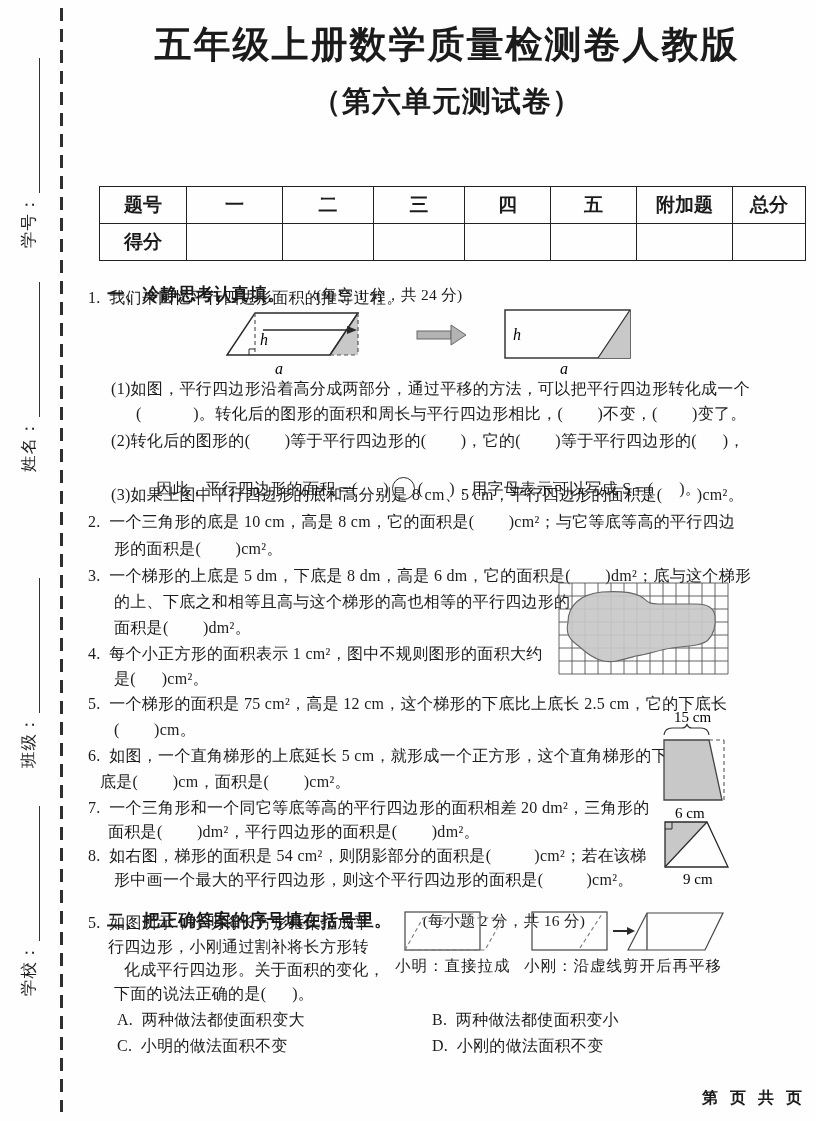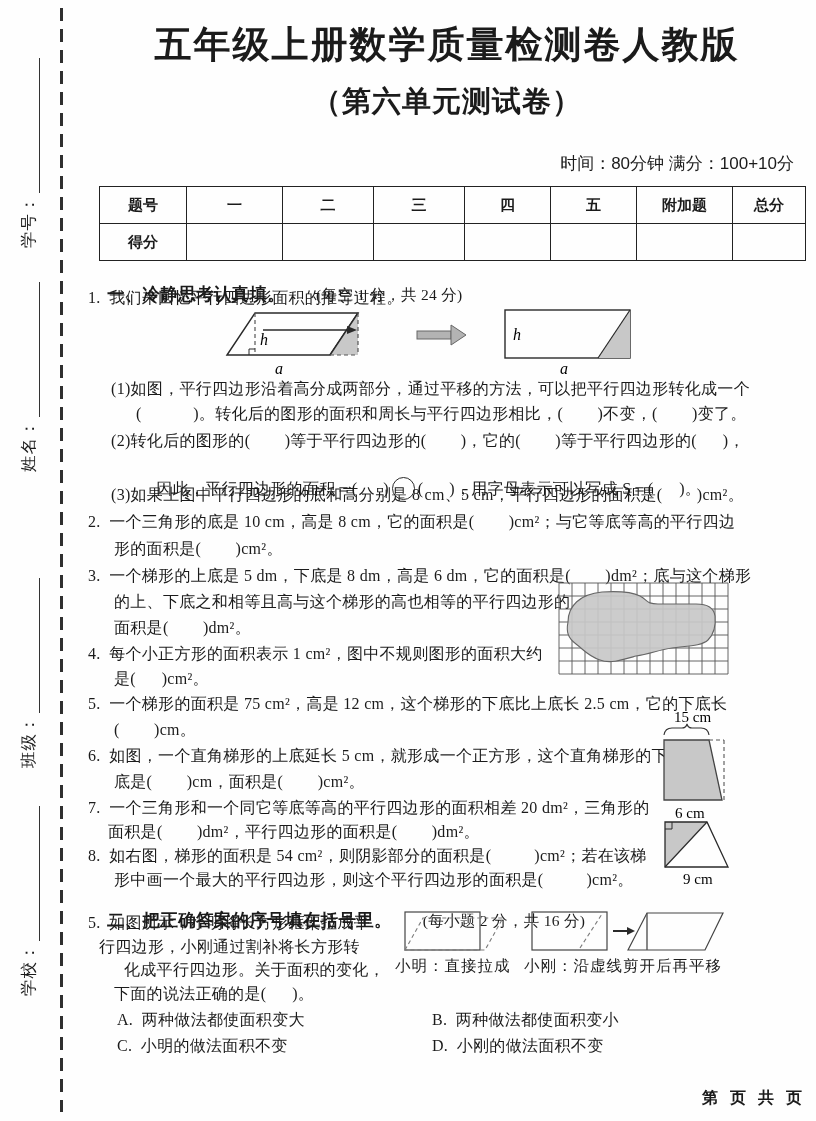--- a/index.html
+++ b/index.html
@@ -22,21 +22,21 @@
     font-family:"Liberation Sans", sans-serif; font-weight:bold; font-size:29px; letter-spacing:1px;
   }
   .exam-info {
     position:absolute; left:88px; top:152px; width:706px; text-align:right;
     font-family:"Liberation Sans", sans-serif; font-size:17px; font-weight:500;
   }
   table.score { position:absolute; left:99px; top:186px; width:707px; border-collapse:collapse;
     font-family:"Liberation Sans", sans-serif; }
   table.score td {
     border:1.8px solid #222; height:36px; text-align:center; vertical-align:middle;
-    font-size:15px; font-weight:bold; padding:0;
+    font-size:19px; font-weight:bold; padding:0;
   }
   .op-circle {
     display:inline-block; width:21px; height:21px; border:1.5px solid #2a2a2a;
     border-radius:50%; vertical-align:-6px; margin:0 3px;
   }
   .side-divider {
     position:absolute; left:60px; top:8px; width:2.5px; height:1104px;
     background:repeating-linear-gradient(180deg,#2f2f2f 0 13px, transparent 13px 21px);
   }
   .side-field {
@@ -74,21 +74,20 @@
     <span class="side-label">班级：</span>
       <span class="side-line"></span>
   </div>
   <div class="side-field" style="top:996px">
     <span class="side-label">学校：</span>
       <span class="side-line"></span>
   </div>
 
   <div class="page-title">五年级上册数学质量检测卷人教版</div>
   <div class="page-subtitle">（第六单元测试卷）</div>
-  <div class="exam-info">时间：80分钟  满分：100+10分</div>
 
   <table class="score">
     <tbody>
         <tr>
       <td style="width:86px">题号</td>
       <td style="width:95px">一</td>
       <td style="width:90px">二</td>
       <td style="width:90px">三</td>
       <td style="width:85px">四</td>
       <td style="width:85px">五</td>
@@ -186,21 +185,21 @@
          C 30,74 26,68 18,62 C 10,56 8,50 10,40 Z" fill="#c8c8c8" fill-opacity="0.92" stroke="#666" stroke-width="1.1"></path>
   </svg>
 
   <div class="line" style="left:88px; top:644px">4.  每个小正方形的面积表示 1 cm²，图中不规则图形的面积大约</div>
   <div class="line" style="left:114px; top:669px">是(      )cm²。</div>
 
   <div class="line" style="left:88px; top:694px">5.  一个梯形的面积是 75 cm²，高是 12 cm，这个梯形的下底比上底长 2.5 cm，它的下底长</div>
   <div class="line" style="left:114px; top:720px">(        )cm。</div>
 
   <div class="line" style="left:88px; top:746px">6.  如图，一个直角梯形的上底延长 5 cm，就形成一个正方形，这个直角梯形的下</div>
-  <div class="line" style="left:114px; top:772px">底是(        )cm，面积是(        )cm²。</div>
+  <div class="line" style="left:100px; top:772px">底是(        )cm，面积是(        )cm²。</div>
 
   <svg class="abs" style="left:650px; top:708px" width="140" height="100" viewBox="0 0 140 100">
     <text class="dim" x="24" y="14">15 cm</text>
     <path d="M 14,27 Q 15,20 22,20 L 32,20 Q 36,20 37,16 Q 38,20 42,20 L 51,20 Q 58,20 59,27" fill="none" stroke="#333" stroke-width="1.1"></path>
     <polygon points="14,32 59,32 72,92 14,92" fill="#c8c8c8" stroke="#444" stroke-width="1.3"></polygon>
     <line x1="59" y1="32" x2="74" y2="32" stroke="#555" stroke-width="1.1" stroke-dasharray="4 3"></line>
     <line x1="74" y1="32" x2="74" y2="92" stroke="#555" stroke-width="1.1" stroke-dasharray="4 3"></line>
   </svg>
 
   <div class="line" style="left:88px; top:798px">7.  一个三角形和一个同它等底等高的平行四边形的面积相差 20 dm²，三角形的</div>
@@ -216,21 +215,21 @@
     <line x1="52" y1="18" x2="10" y2="63" stroke="#2a2a2a" stroke-width="1.2"></line>
     <polyline points="10,25 17,25 17,18" fill="none" stroke="#2a2a2a" stroke-width="1"></polyline>
     <text class="dim" x="28" y="80">9 cm</text>
   </svg>
 
   <div class="line heading" style="left:88px; top:890px">
     <span class="h-bold">二、把正确答案的序号填在括号里。</span><span class="h-note">(每小题 2 分，共 16 分)</span>
   </div>
 
   <div class="line" style="left:88px; top:913px">5.  如图所示，小明将长方形框架拉成平</div>
-  <div class="line" style="left:99px; top:937px">行四边形，小刚通过割补将长方形转</div>
+  <div class="line" style="left:108px; top:937px">行四边形，小刚通过割补将长方形转</div>
   <div class="line" style="left:124px; top:960px">化成平行四边形。关于面积的变化，</div>
   <div class="line" style="left:114px; top:984px">下面的说法正确的是(      )。</div>
 
   <svg class="abs" style="left:393px; top:906px" width="118" height="48" viewBox="0 0 118 48">
     <rect x="12" y="6" width="75" height="38" fill="none" stroke="#444" stroke-width="1.2"></rect>
     <polygon points="12,44 30,12 110,12 92,44" fill="none" stroke="#7a7a7a" stroke-width="1.1" stroke-dasharray="4 3"></polygon>
   </svg>
 
   <svg class="abs" style="left:518px; top:906px" width="215" height="48" viewBox="0 0 215 48">
     <rect x="14" y="6" width="75" height="38" fill="none" stroke="#444" stroke-width="1.2"></rect>

